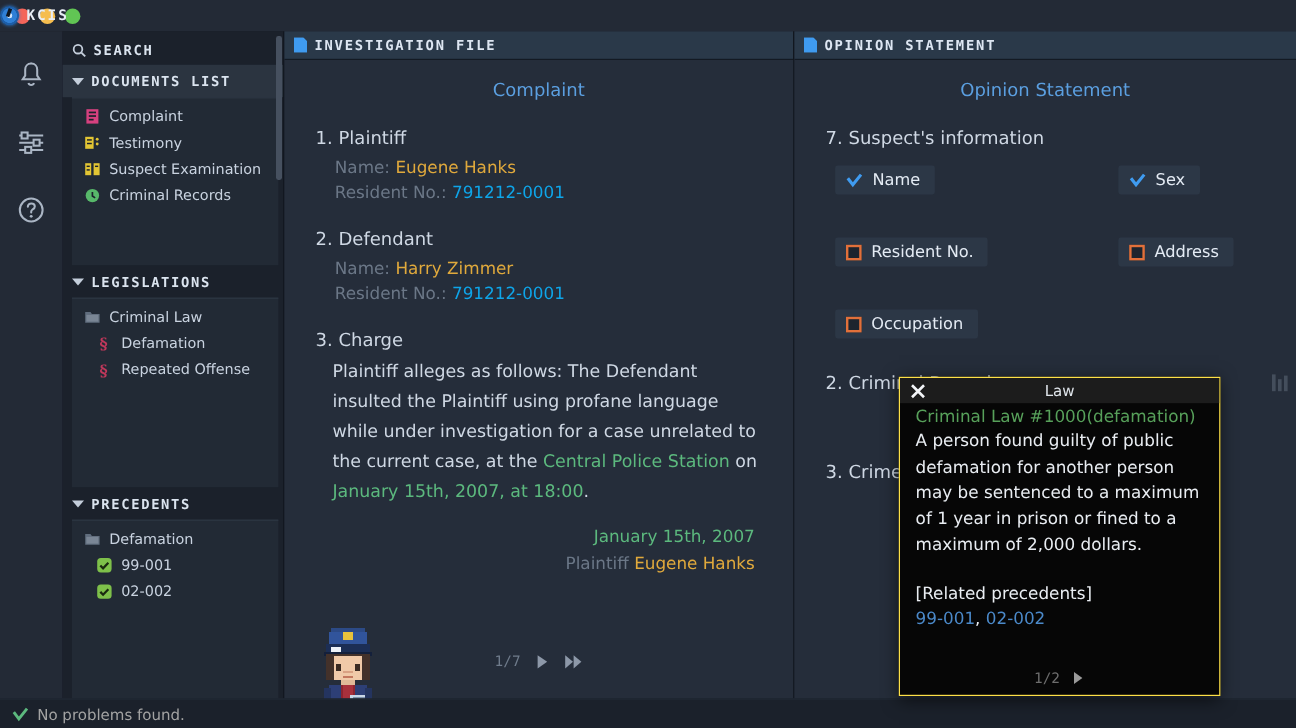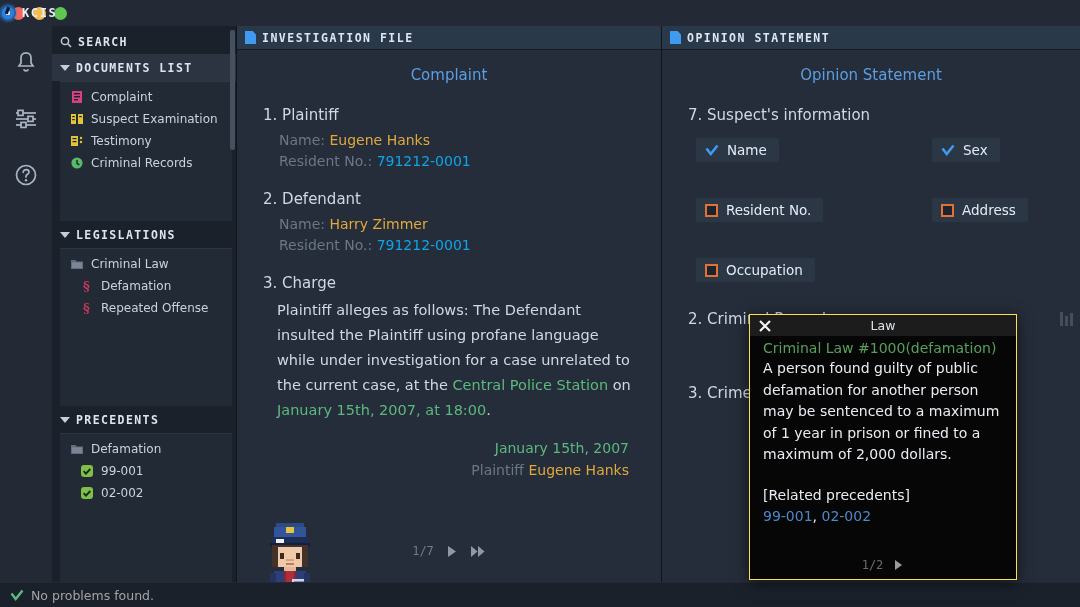--- a/index.html
+++ b/index.html
@@ -311,40 +311,40 @@
               <rect x="4" y="3" width="6" height="1.4" fill="#1b212b"></rect>
                 <rect x="4" y="6" width="6" height="1.4" fill="#1b212b"></rect>
               <rect x="4" y="9" width="4" height="1.4" fill="#1b212b"></rect>
               </svg>
           </span>
           <span>Complaint</span>
         </div>
         <div class="tree-item">
           <span class="ico">
             <svg class="ico" viewBox="0 0 14 14">
+                <rect x="1" y="2" width="7" height="10" fill="#e2c534"></rect>
+              <rect x="2.5" y="4" width="4" height="1.2" fill="#1b212b"></rect>
+                <rect x="2.5" y="7" width="4" height="1.2" fill="#1b212b"></rect>
+              <circle cx="11" cy="4" r="1.2" fill="#e2c534"></circle>
+                <circle cx="11" cy="8" r="1.2" fill="#e2c534"></circle>
+              </svg>
+          </span>
+          <span>Testimony</span>
+        </div>
+        <div class="tree-item">
+          <span class="ico">
+            <svg class="ico" viewBox="0 0 14 14">
                 <rect x="1" y="2" width="5" height="10" fill="#e2c534"></rect>
               <rect x="8" y="2" width="5" height="10" fill="#e2c534"></rect>
               <rect x="2.2" y="4" width="2.6" height="1.2" fill="#1b212b"></rect>
                 <rect x="2.2" y="7" width="2.6" height="1.2" fill="#1b212b"></rect>
               <rect x="9.2" y="4" width="2.6" height="1.2" fill="#1b212b"></rect>
               </svg>
           </span>
           <span>Suspect Examination</span>
-        </div>
-        <div class="tree-item">
-          <span class="ico">
-            <svg class="ico" viewBox="0 0 14 14">
-                <rect x="1" y="2" width="7" height="10" fill="#e2c534"></rect>
-              <rect x="2.5" y="4" width="4" height="1.2" fill="#1b212b"></rect>
-                <rect x="2.5" y="7" width="4" height="1.2" fill="#1b212b"></rect>
-              <circle cx="11" cy="4" r="1.2" fill="#e2c534"></circle>
-                <circle cx="11" cy="8" r="1.2" fill="#e2c534"></circle>
-              </svg>
-          </span>
-          <span>Testimony</span>
         </div>
         <div class="tree-item">
           <span class="ico">
             <svg class="ico" viewBox="0 0 14 14">
                 <circle cx="7" cy="7" r="5.6" fill="#57b86a"></circle>
               <path d="M7 4v3.3l2.3 1.6" fill="none" stroke="#1b212b" stroke-width="1.4"></path>
               </svg>
           </span>
           <span>Criminal Records</span>
         </div>

